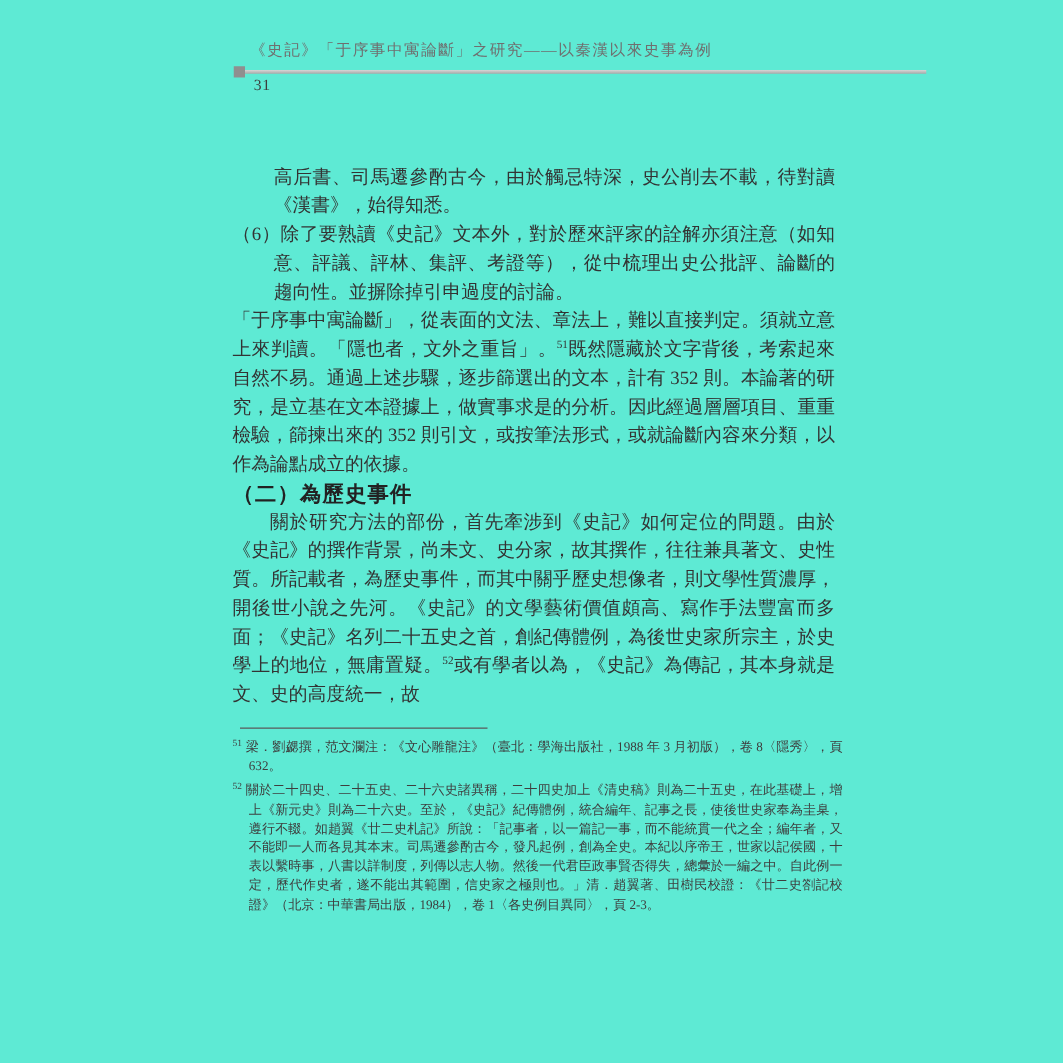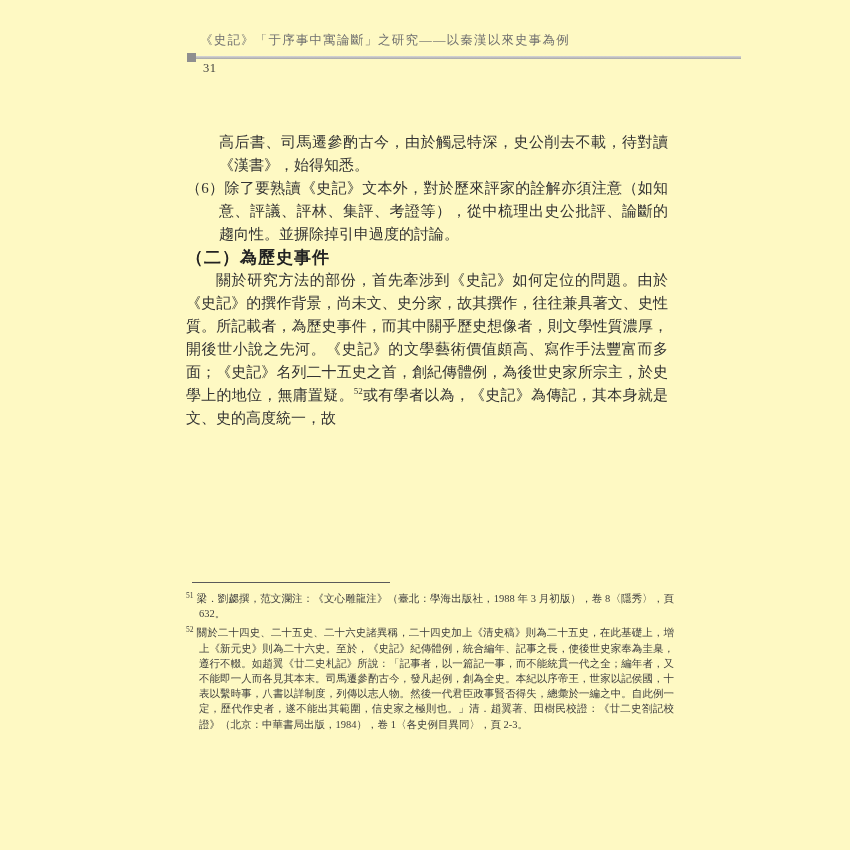--- a/index.html
+++ b/index.html
@@ -1,19 +1,19 @@
 <!DOCTYPE html>
 <html><head>
 <meta charset="utf-8">
 <style>
   html,body{margin:0;padding:0;background:#ffffff;}
   .page{
     position:relative;
     width:850px;height:850px;
-    background:#fef9c3;
+    background:#5eead4;
     overflow:hidden;
     font-family:"Liberation Serif","DejaVu Serif",serif;
     color:#2f2f2f;
   }
   
   .header-title{
     position:absolute;left:200px;top:32px;
     font-size:12.5px;color:#6f6f6f;letter-spacing:1.2px;
     white-space:nowrap;
   }
@@ -79,20 +79,23 @@
   <div class="content">
 
     <p class="indented">
       <span>高后書、司馬遷參酌古今，由於觸忌特深，史公削去不載，待對讀《漢書》，始得知悉。</span>
     </p>
 
     <p class="hanging">
       <span>（6）除了要熟讀《史記》文本外，對於歷來評家的詮解亦須注意（如知意、評議、評林、集評、考證等），從中梳理出史公批評、論斷的趨向性。並摒除掉引申過度的討論。</span>
     </p>
 
+    <p>
+      <span>「于序事中寓論斷」，從表面的文法、章法上，難以直接判定。須就立意上來判讀。「隱也者，文外之重旨」。</span><sup>51</sup><span>既然隱藏於文字背後，考索起來自然不易。通過上述步驟，逐步篩選出的文本，計有 352 則。本論著的研究，是立基在文本證據上，做實事求是的分析。因此經過層層項目、重重檢驗，篩揀出來的 352 則引文，或按筆法形式，或就論斷內容來分類，以作為論點成立的依據。</span>
+    </p>
 
     <p class="section-heading">（二）為歷史事件</p>
 
     <p class="first-indent">
       <span>關於研究方法的部份，首先牽涉到《史記》如何定位的問題。由於《史記》的撰作背景，尚未文、史分家，故其撰作，往往兼具著文、史性質。所記載者，為歷史事件，而其中關乎歷史想像者，則文學性質濃厚，開後世小說之先河。《史記》的文學藝術價值頗高、寫作手法豐富而多面；《史記》名列二十五史之首，創紀傳體例，為後世史家所宗主，於史學上的地位，無庸置疑。</span><sup>52</sup><span>或有學者以為，《史記》為傳記，其本身就是文、史的高度統一，故</span>
     </p>
 
   </div>
 
   <div class="footnotes">

